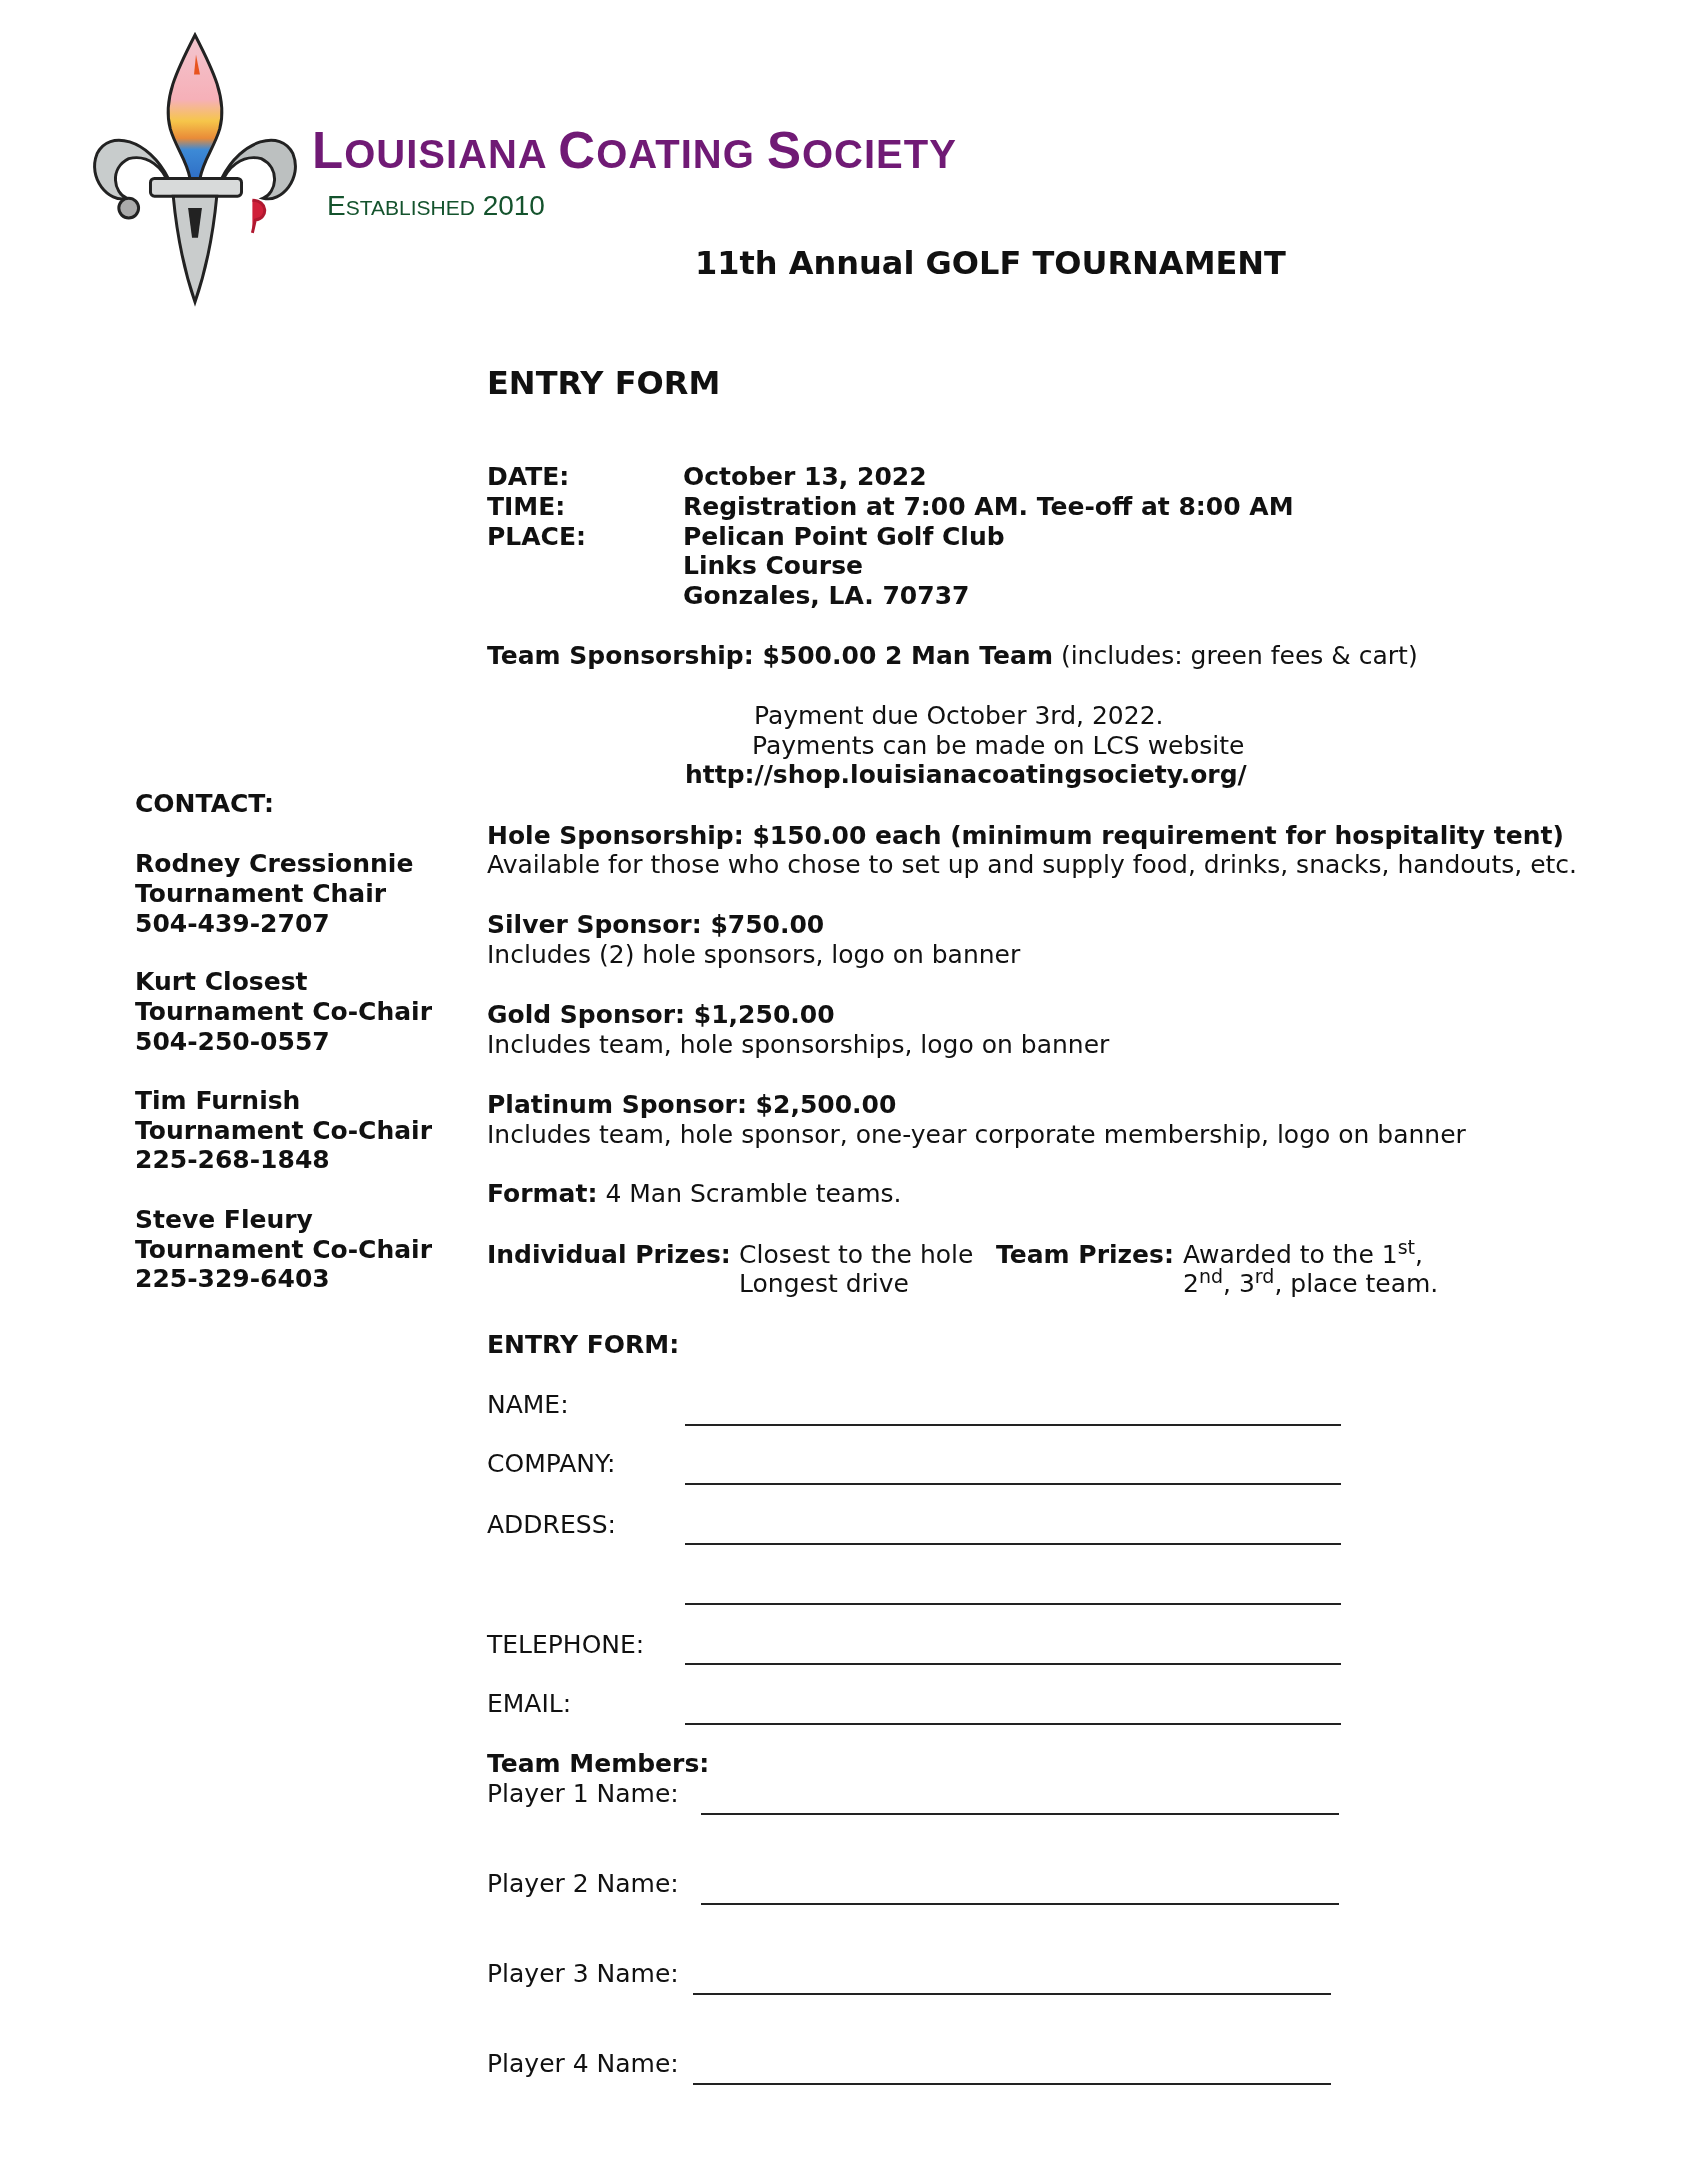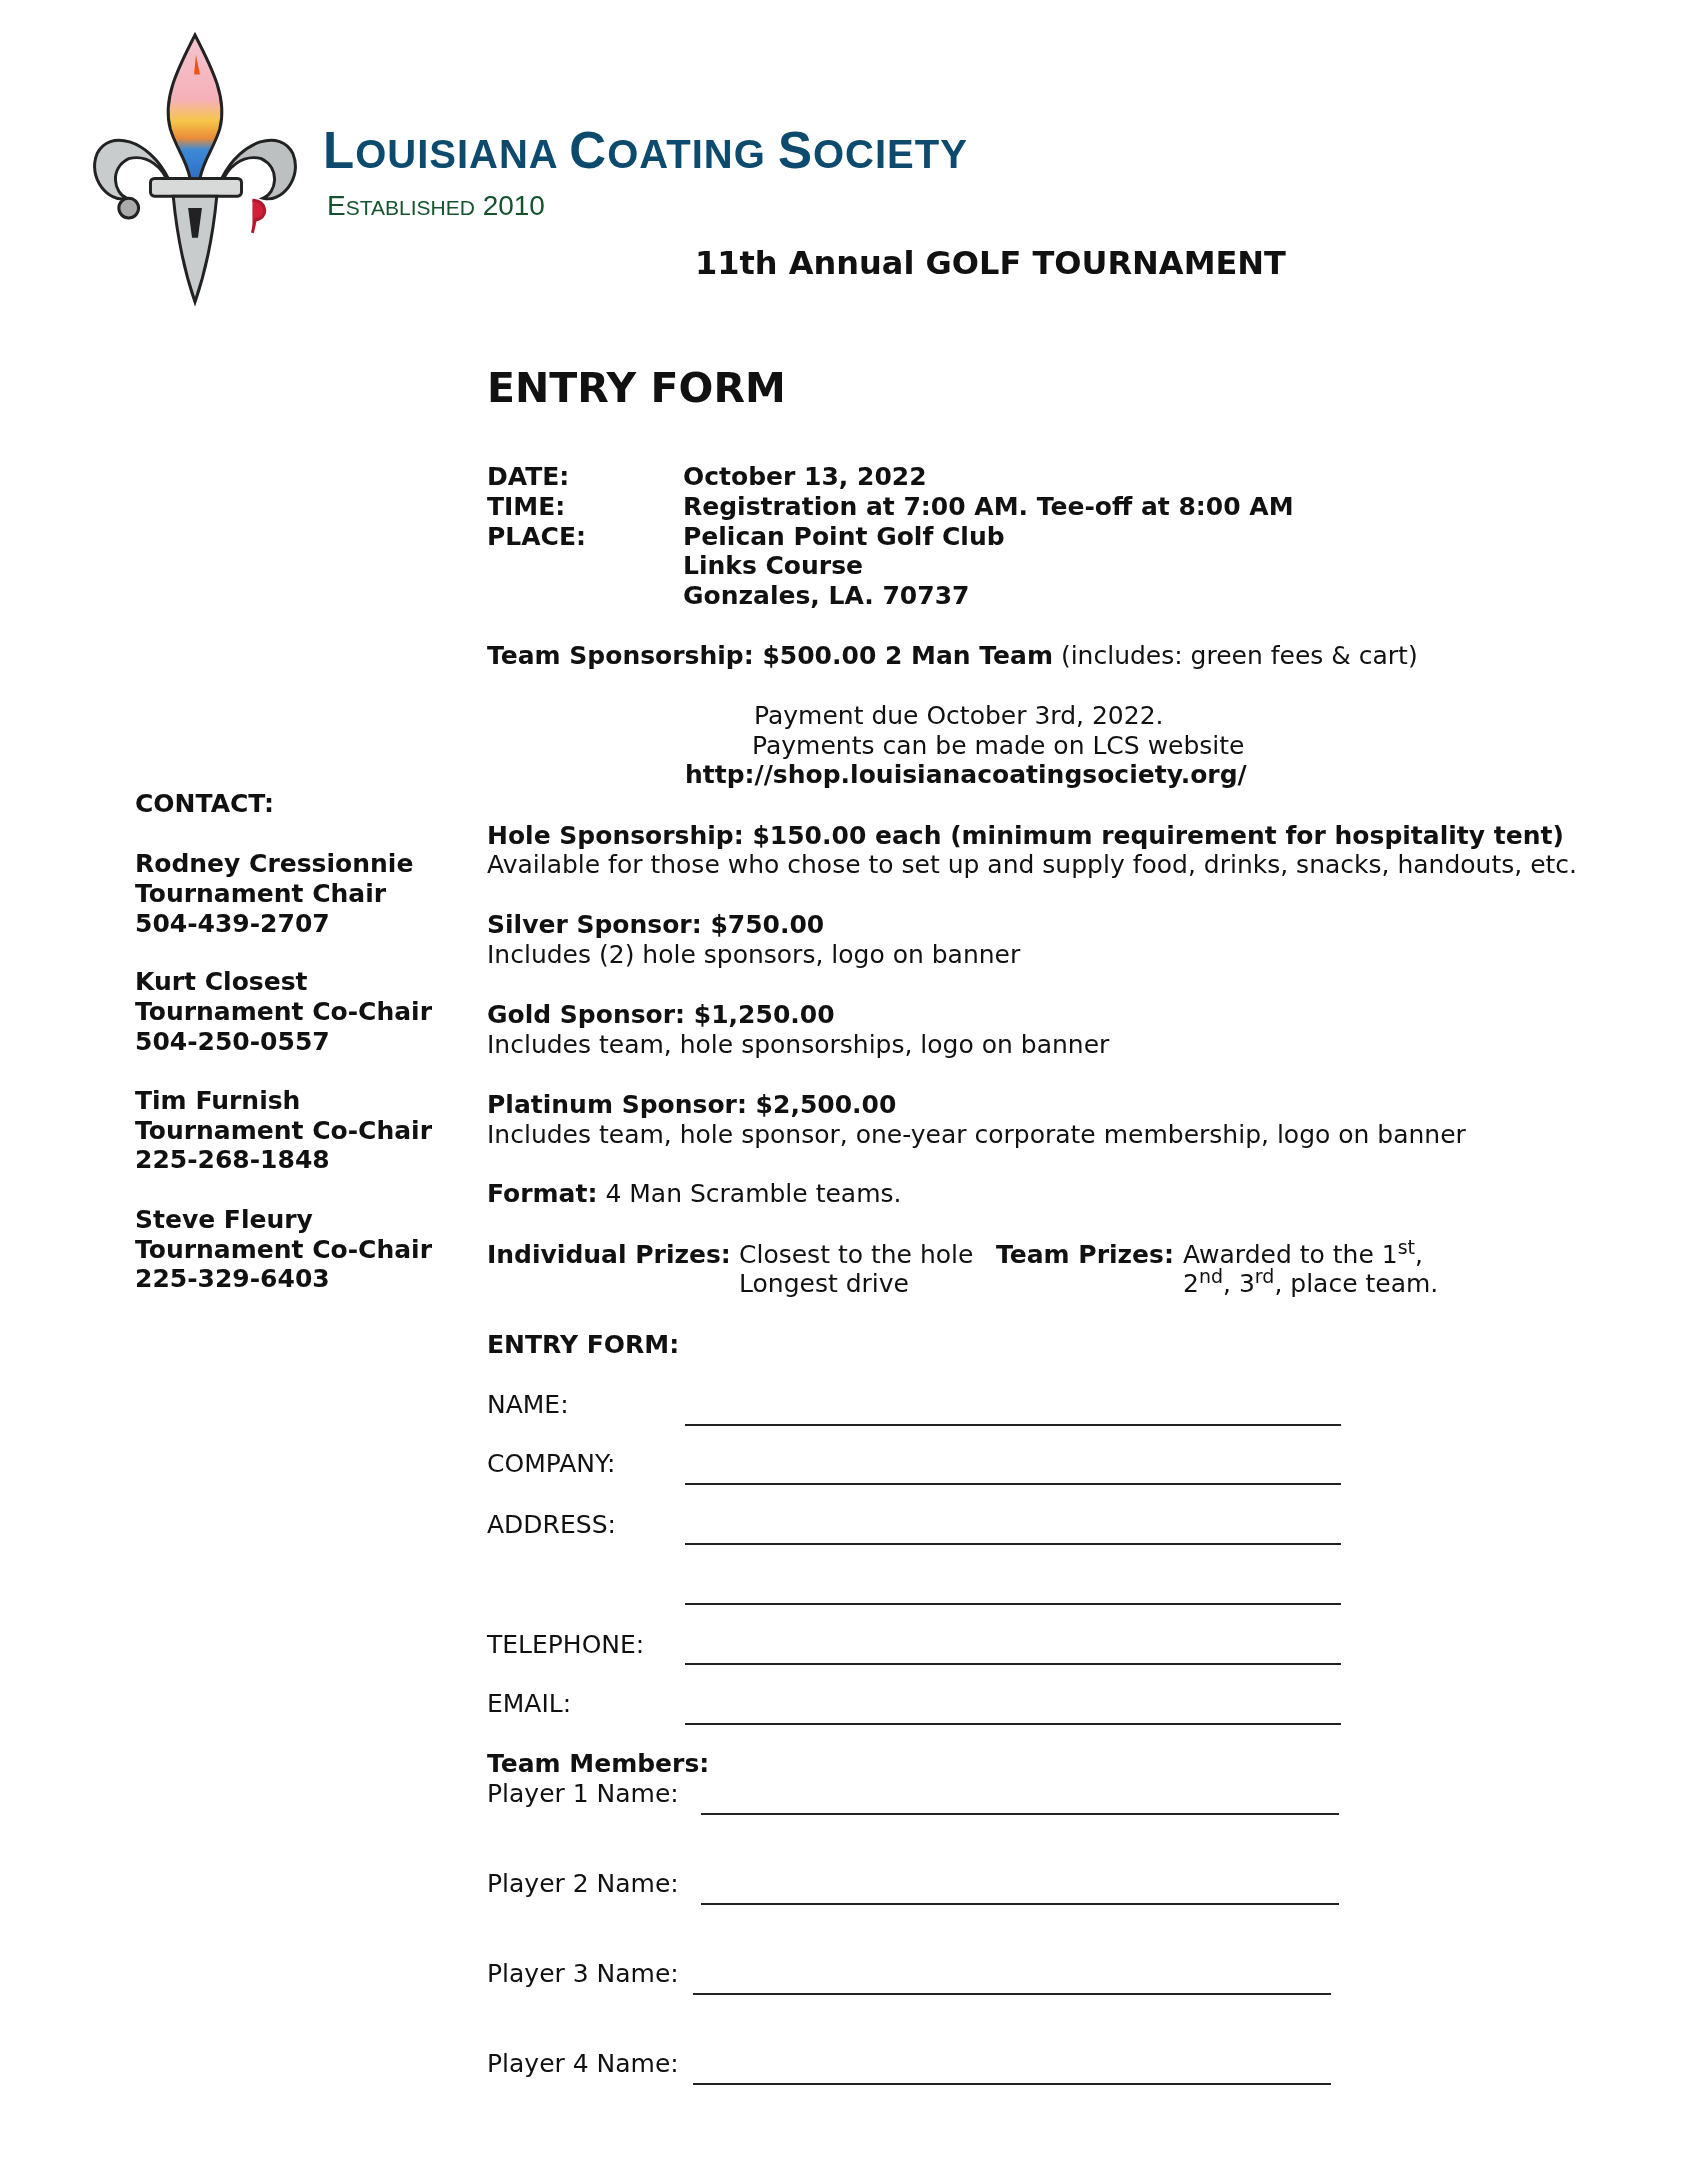--- a/index.html
+++ b/index.html
@@ -2,27 +2,27 @@
 <html><head>
 <meta charset="utf-8">
 <style>
   html, body { margin:0; padding:0; background:#fff; }
   body { width:1683px; height:2178px; position:relative; overflow:hidden;
          font-family:"DejaVu Sans", sans-serif; color:#111; }
   .abs { position:absolute; white-space:nowrap; }
   .b { font-weight:bold; }
   .t { font-size:25px; line-height:30px; }
   #logo { position:absolute; left:89px; top:30px; width:213px; height:282px; }
-  .org-name { left:323px; top:121px; font-family:"Liberation Sans", sans-serif; font-weight:bold;
-              font-size:51px; color:#0c4a6e; letter-spacing:1px; }
+  .org-name { left:312px; top:121px; font-family:"Liberation Sans", sans-serif; font-weight:bold;
+              font-size:51px; color:#701a75; letter-spacing:1px; }
   .org-name .sm { font-size:40px; }
   .org-est { left:327px; top:190px; font-family:"Liberation Sans", sans-serif; font-size:28px; color:#14532d; }
   .org-est .sm { font-size:21px; }
   .event-title { left:695px; top:244px; font-size:32px; font-weight:bold; }
-  .entry-title { left:487px; top:364px; font-size:41px; font-weight:bold; }
+  .entry-title { left:487px; top:364px; font-size:32px; font-weight:bold; }
   .lbl-col { left:487px; }
   .val-col { left:683px; }
   .line { position:absolute; height:0; border-top:2px solid #222; }
   sup { font-size:19px; line-height:0; }
   .contact { left:135px; width:307px; }
 </style>
 </head>
 <body>
 
 <svg id="logo" viewBox="0 0 215 285">

